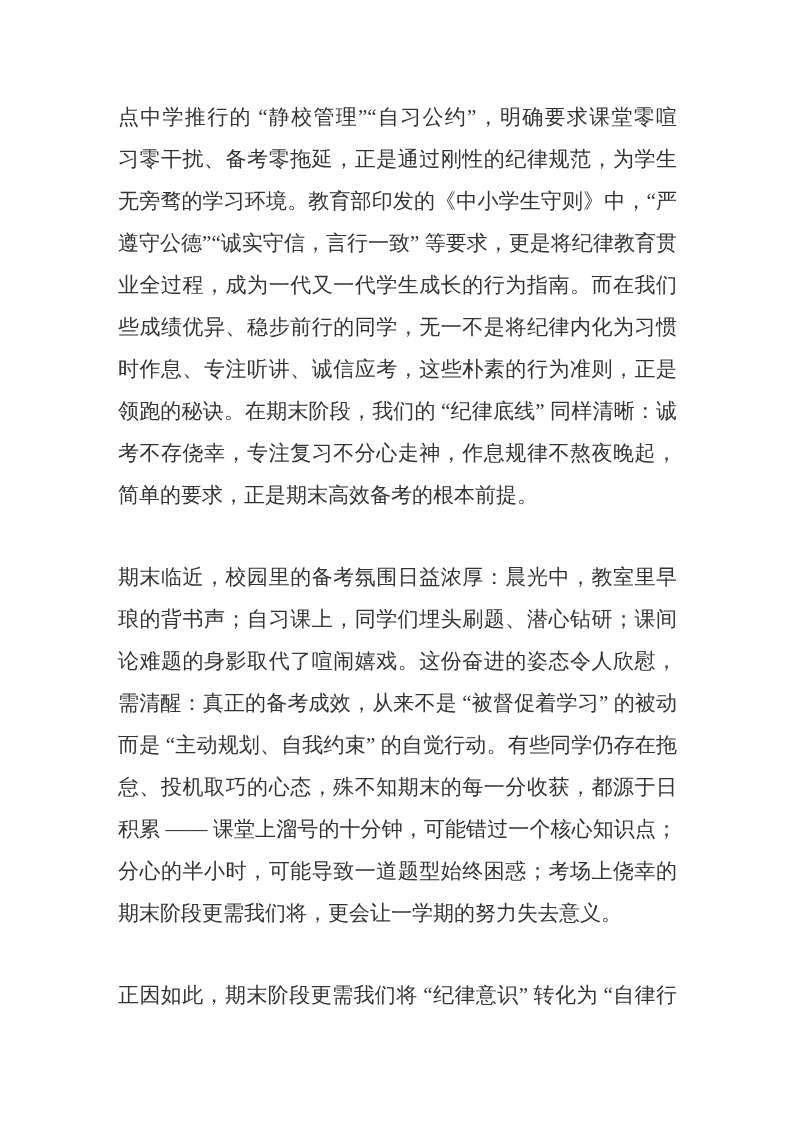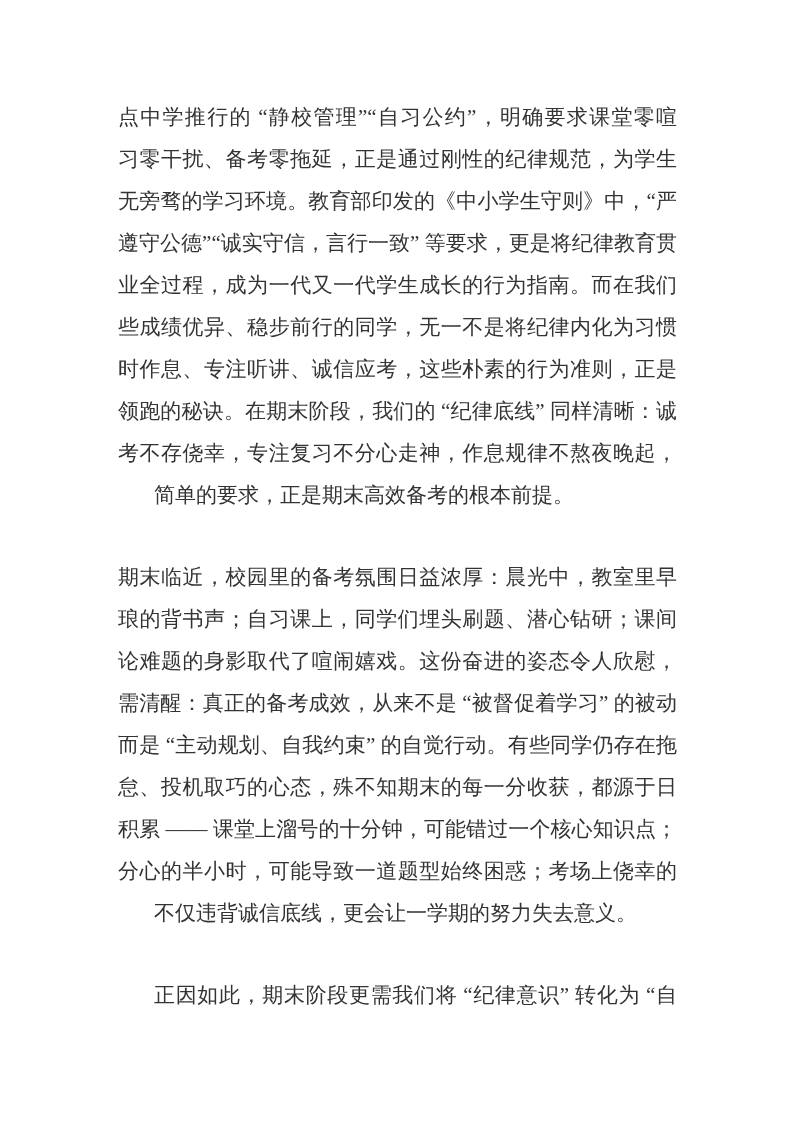--- a/index.html
+++ b/index.html
@@ -27,21 +27,20 @@
     display: block;
     height: 42px;
     line-height: 42px;
     text-align: justify;
     text-align-last: justify;
     white-space: normal;
     overflow: hidden;
   }
   .line.last {
     text-align-last: left;
-    margin-left: 36px;
   }
 </style>
 </head>
 <body>
 
 <div class="page">
 
   <div class="paragraph">
     <span class="line">点中学推行的 “静校管理”“自习公约”，明确要求课堂零喧哗、自</span>
     <span class="line">习零干扰、备考零拖延，正是通过刚性的纪律规范，为学生营造出心</span>
@@ -57,20 +56,20 @@
 
   <div class="paragraph">
     <span class="line">期末临近，校园里的备考氛围日益浓厚：晨光中，教室里早已响起琅</span>
     <span class="line">琅的背书声；自习课上，同学们埋头刷题、潜心钻研；课间时分，讨</span>
     <span class="line">论难题的身影取代了喧闹嬉戏。这份奋进的姿态令人欣慰，但我们更</span>
     <span class="line">需清醒：真正的备考成效，从来不是 “被督促着学习” 的被动状态，</span>
     <span class="line">而是 “主动规划、自我约束” 的自觉行动。有些同学仍存在拖延懈</span>
     <span class="line">怠、投机取巧的心态，殊不知期末的每一分收获，都源于日常的自律</span>
     <span class="line">积累 —— 课堂上溜号的十分钟，可能错过一个核心知识点；自习时</span>
     <span class="line">分心的半小时，可能导致一道题型始终困惑；考场上侥幸的一次作弊，</span>
-    <span class="line last">不仅违背诚信底线，更会让一学期的努力失去意义。</span>
+    <span class="line last">期末阶段更需我们将，更会让一学期的努力失去意义。</span>
   </div>
 
   <div class="paragraph">
     <span class="line last">正因如此，期末阶段更需我们将 “纪律意识” 转化为 “自律行动”</span>
   </div>
 
 </div>
 
 </body></html>

